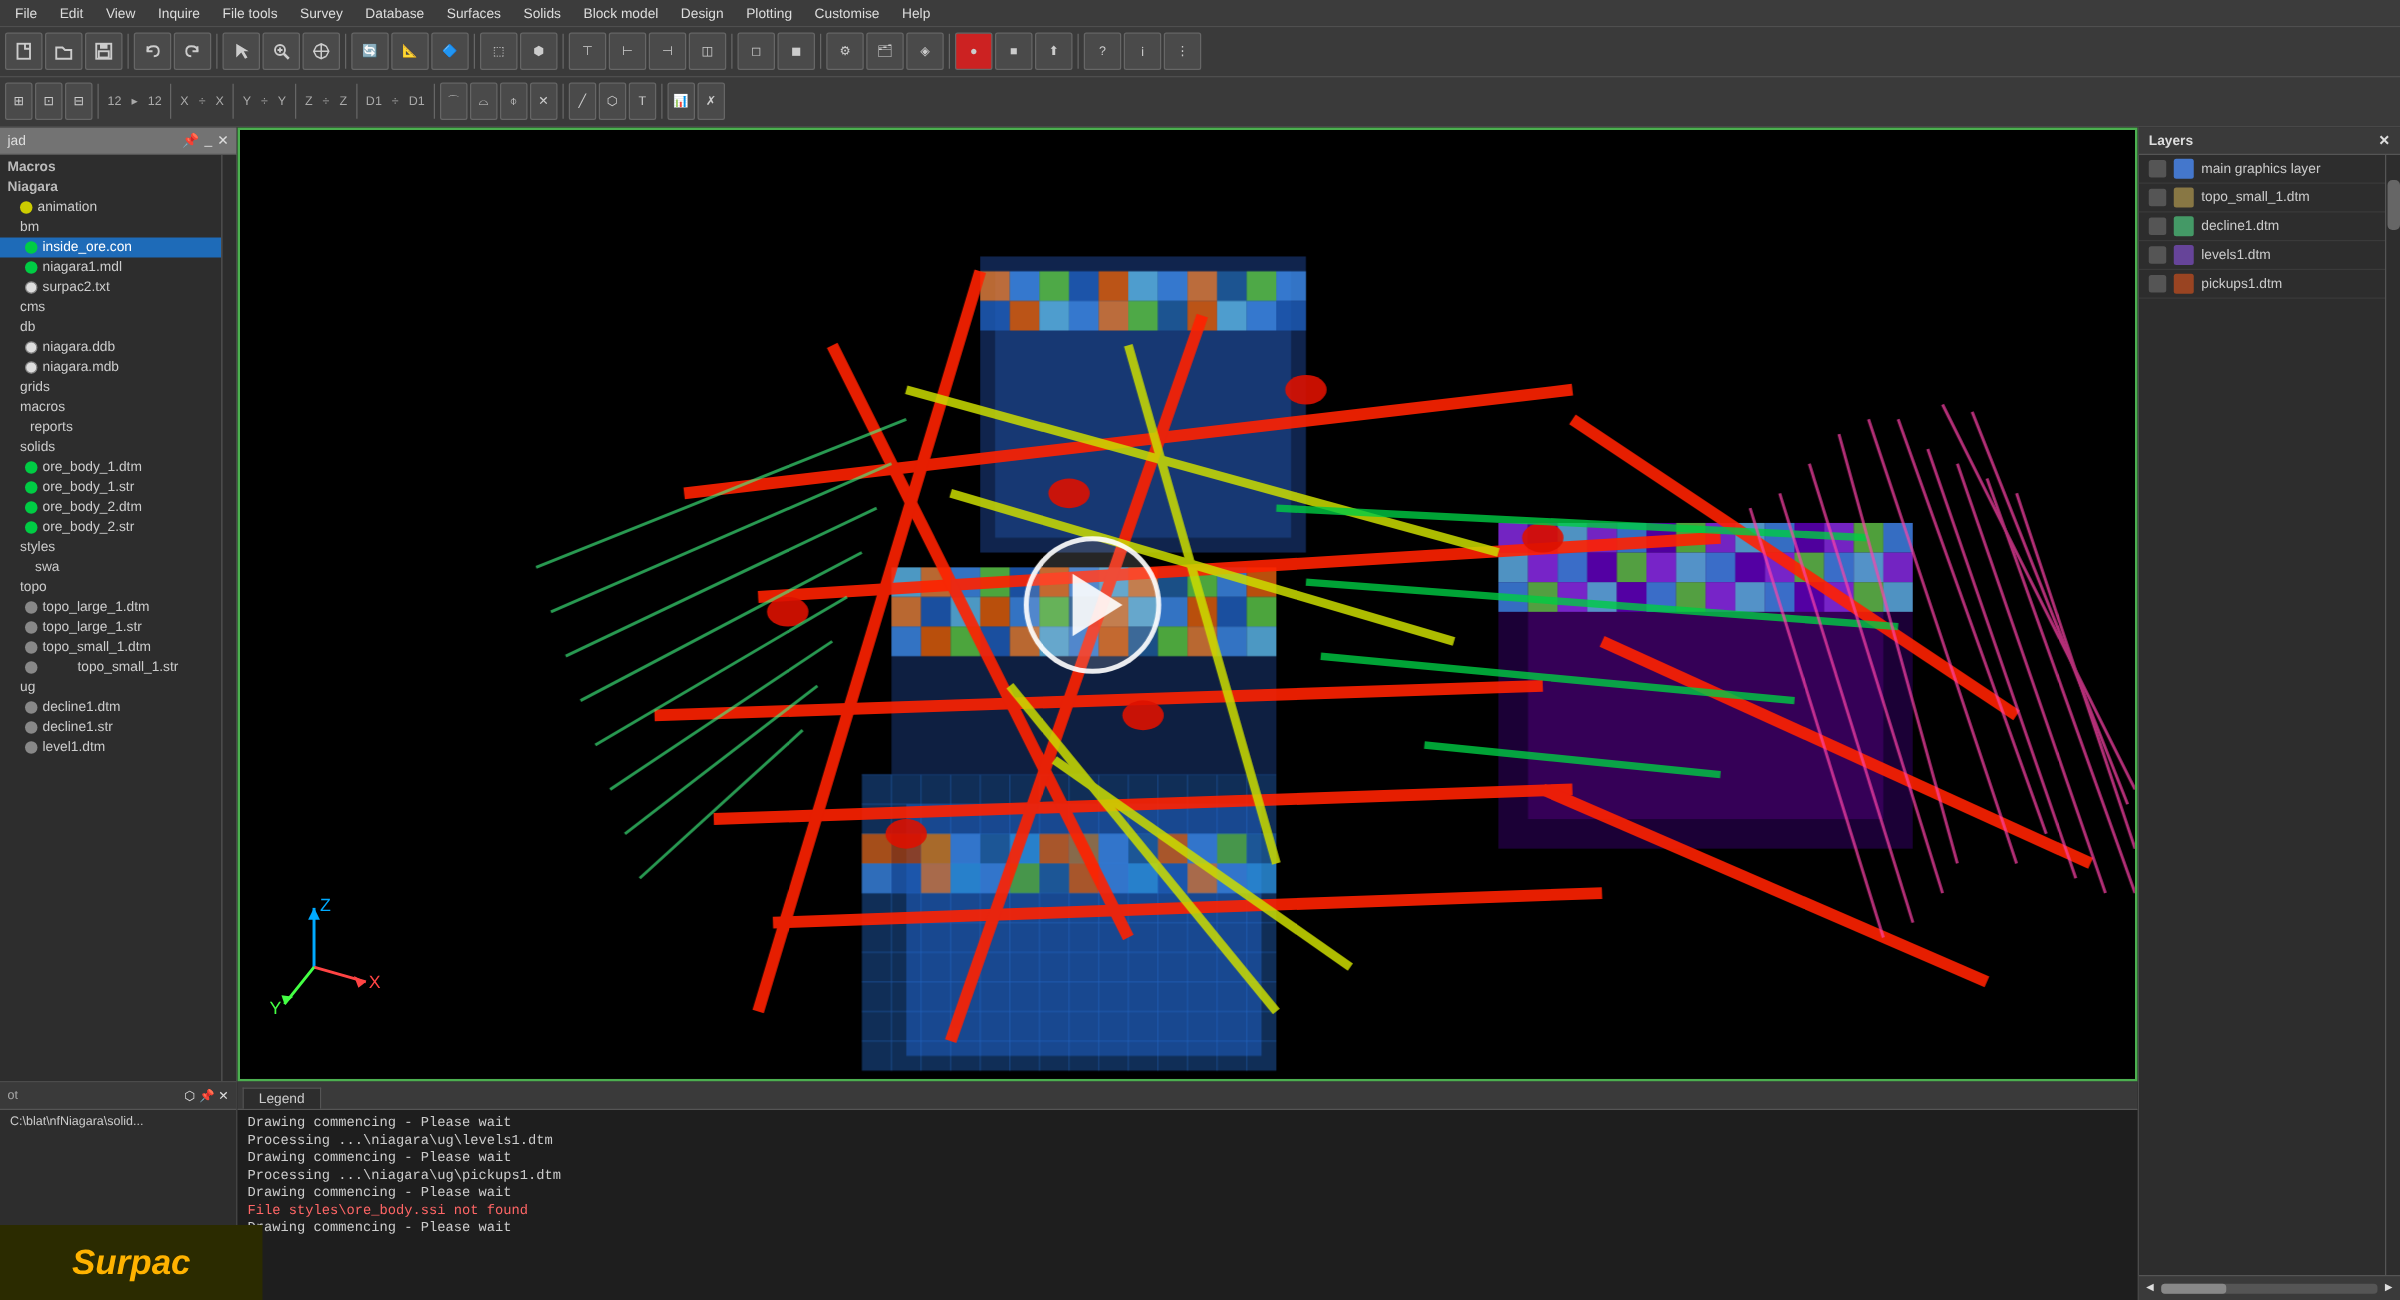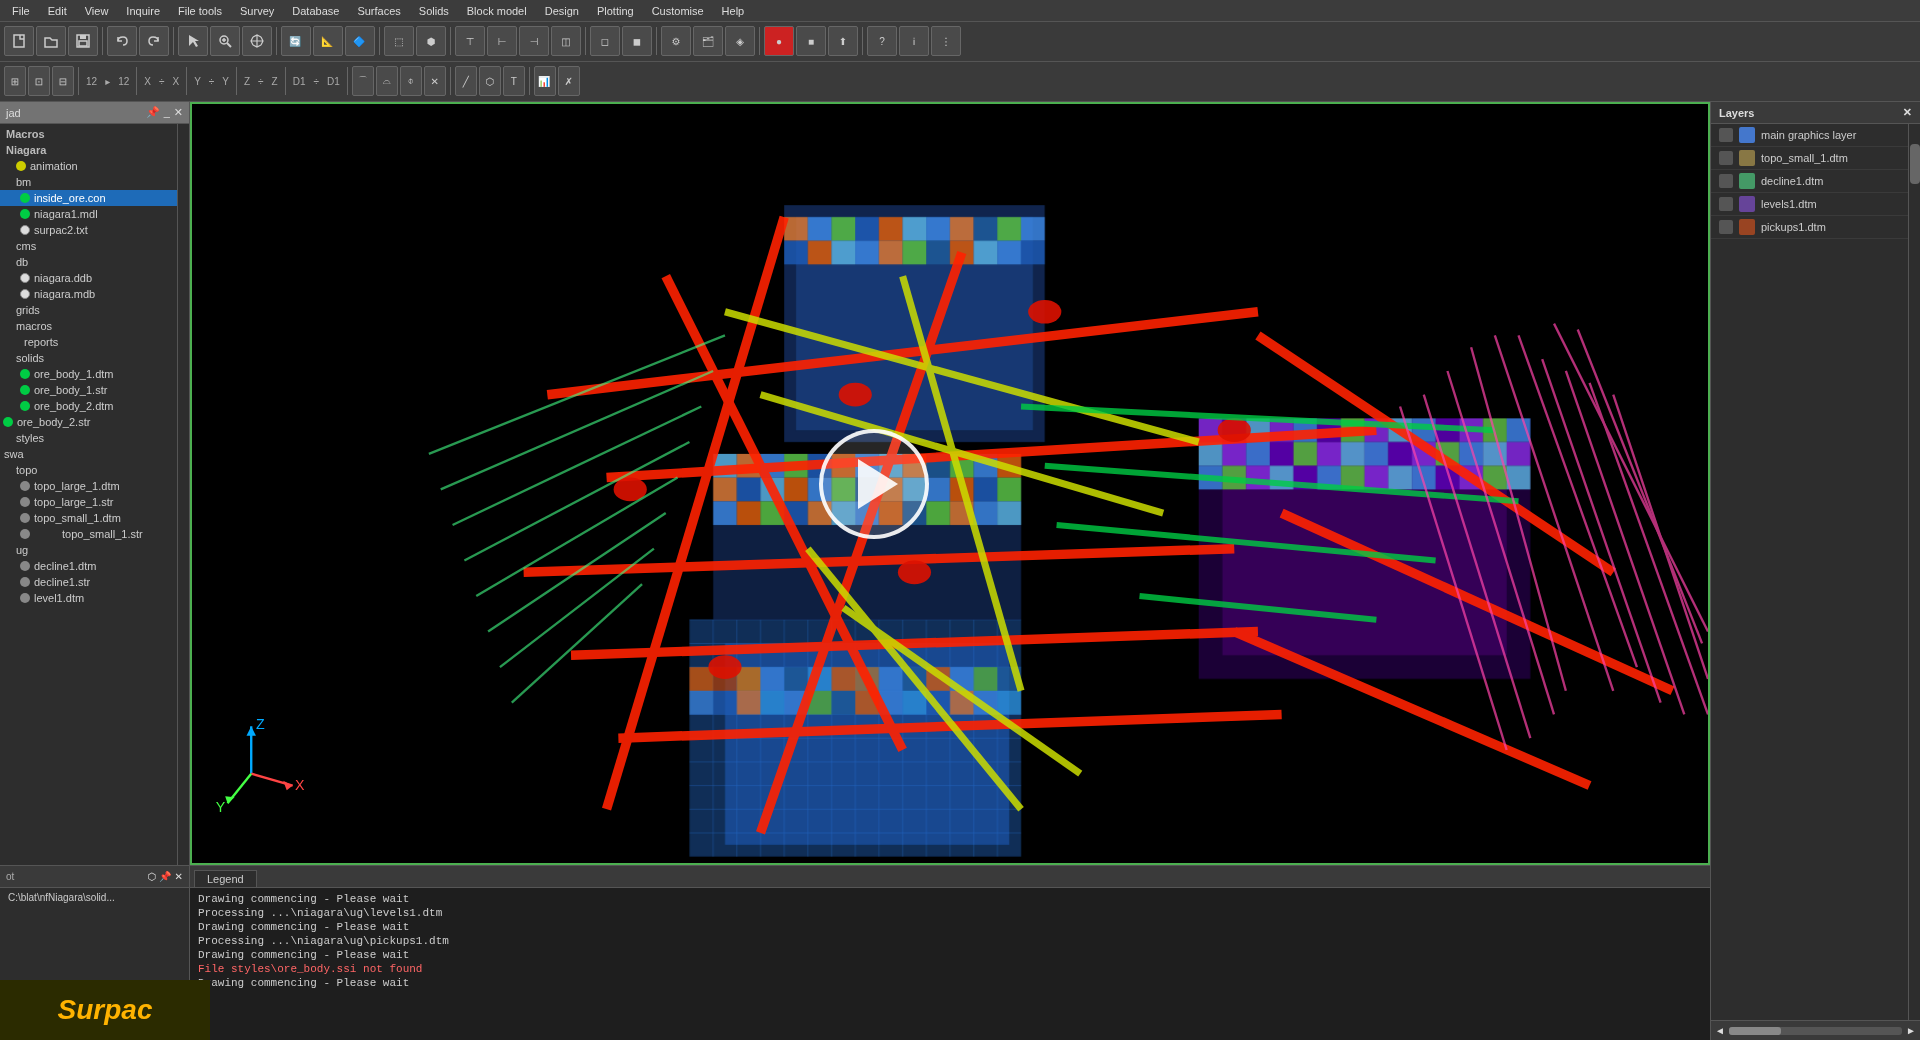--- a/index.html
+++ b/index.html
@@ -530,28 +530,28 @@
           <span>ore_body_1.dtm</span>
         </div>
         <div class="tree-item" style="padding-left:20px;">
           <span class="dot-icon dot-green"></span>
           <span>ore_body_1.str</span>
         </div>
         <div class="tree-item" style="padding-left:20px;">
           <span class="dot-icon dot-green"></span>
           <span>ore_body_2.dtm</span>
         </div>
-        <div class="tree-item" style="padding-left:3px;">
+        <div class="tree-item" style="padding-left:20px;">
           <span class="dot-icon dot-green"></span>
           <span>ore_body_2.str</span>
         </div>
         <div class="tree-item" style="padding-left:16px;">
           <span>styles</span>
         </div>
-        <div class="tree-item" style="padding-left:4px;">
+        <div class="tree-item" style="padding-left:28px;">
           <span>swa</span>
         </div>
         <div class="tree-item" style="padding-left:16px;">
           <span>topo</span>
         </div>
         <div class="tree-item" style="padding-left:20px;">
           <span class="dot-icon dot-gray"></span>
           <span>topo_large_1.dtm</span>
         </div>
         <div class="tree-item" style="padding-left:20px;">

